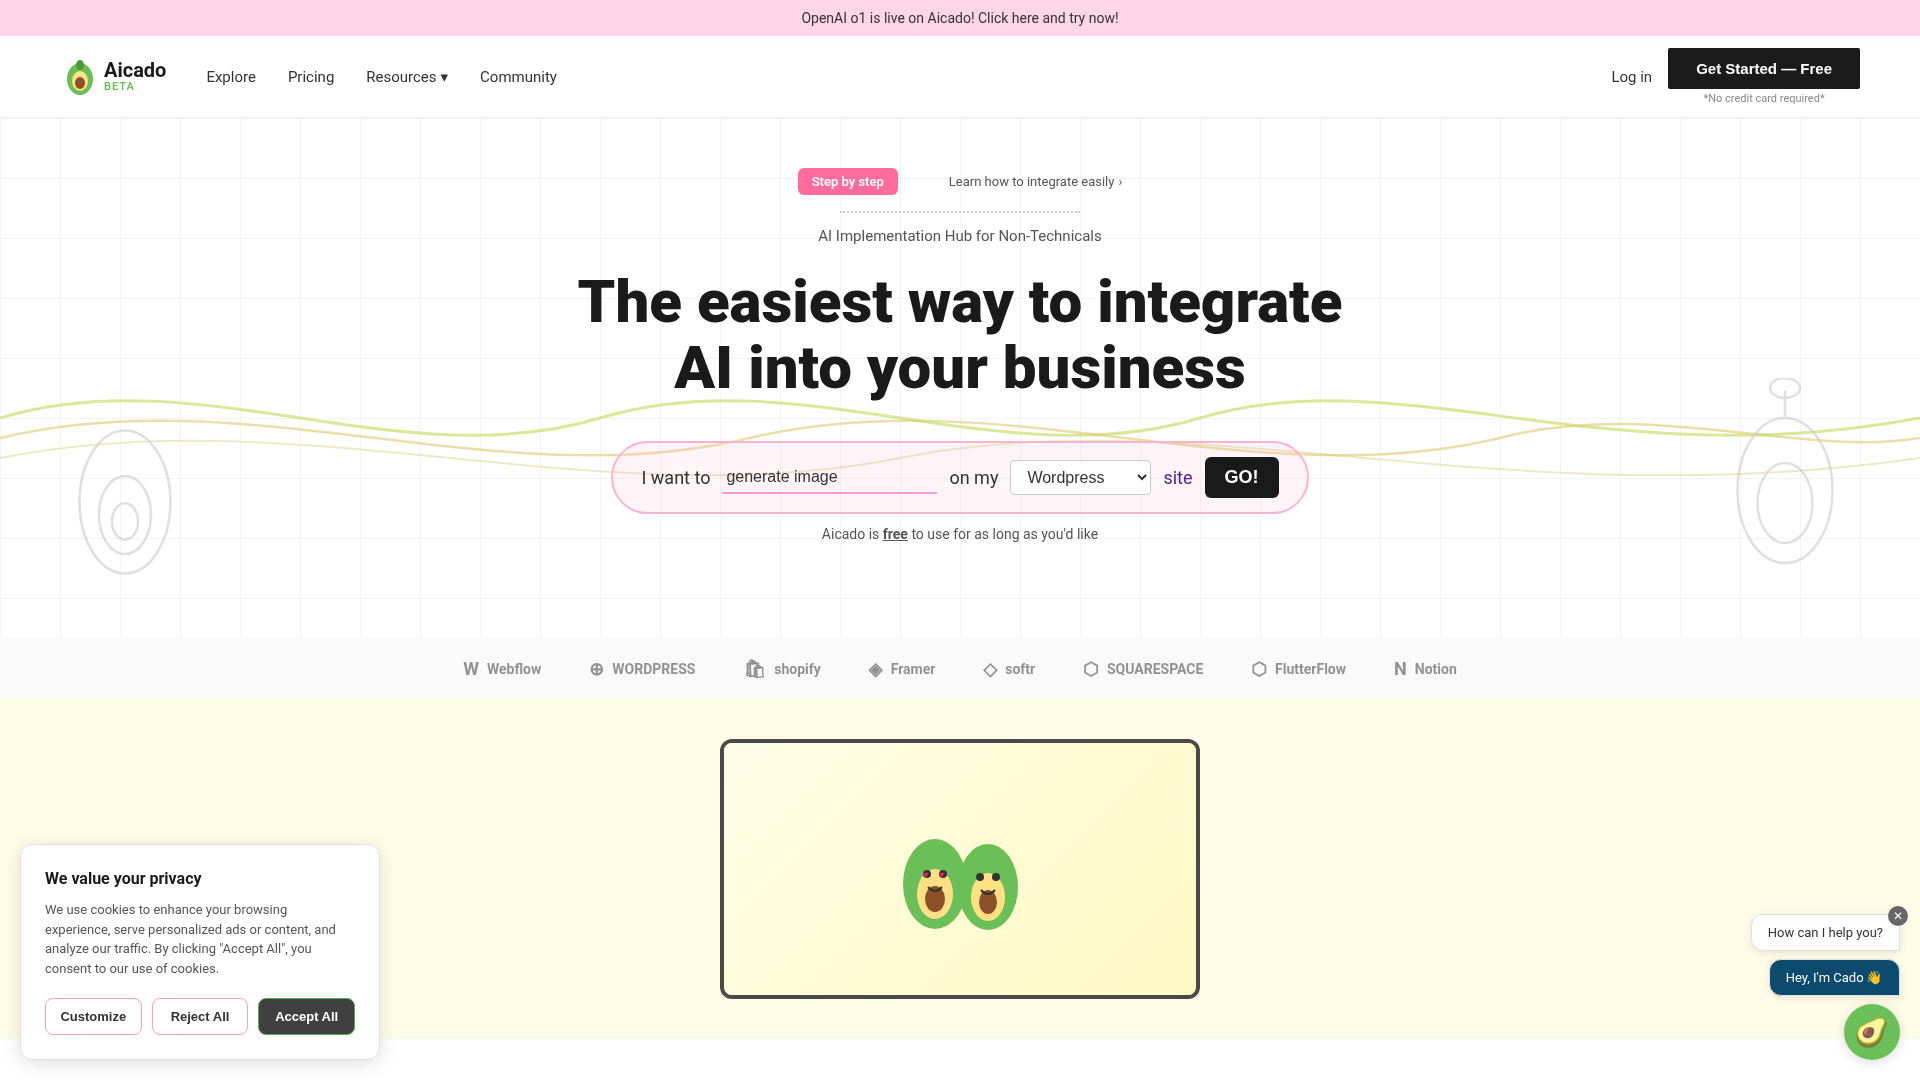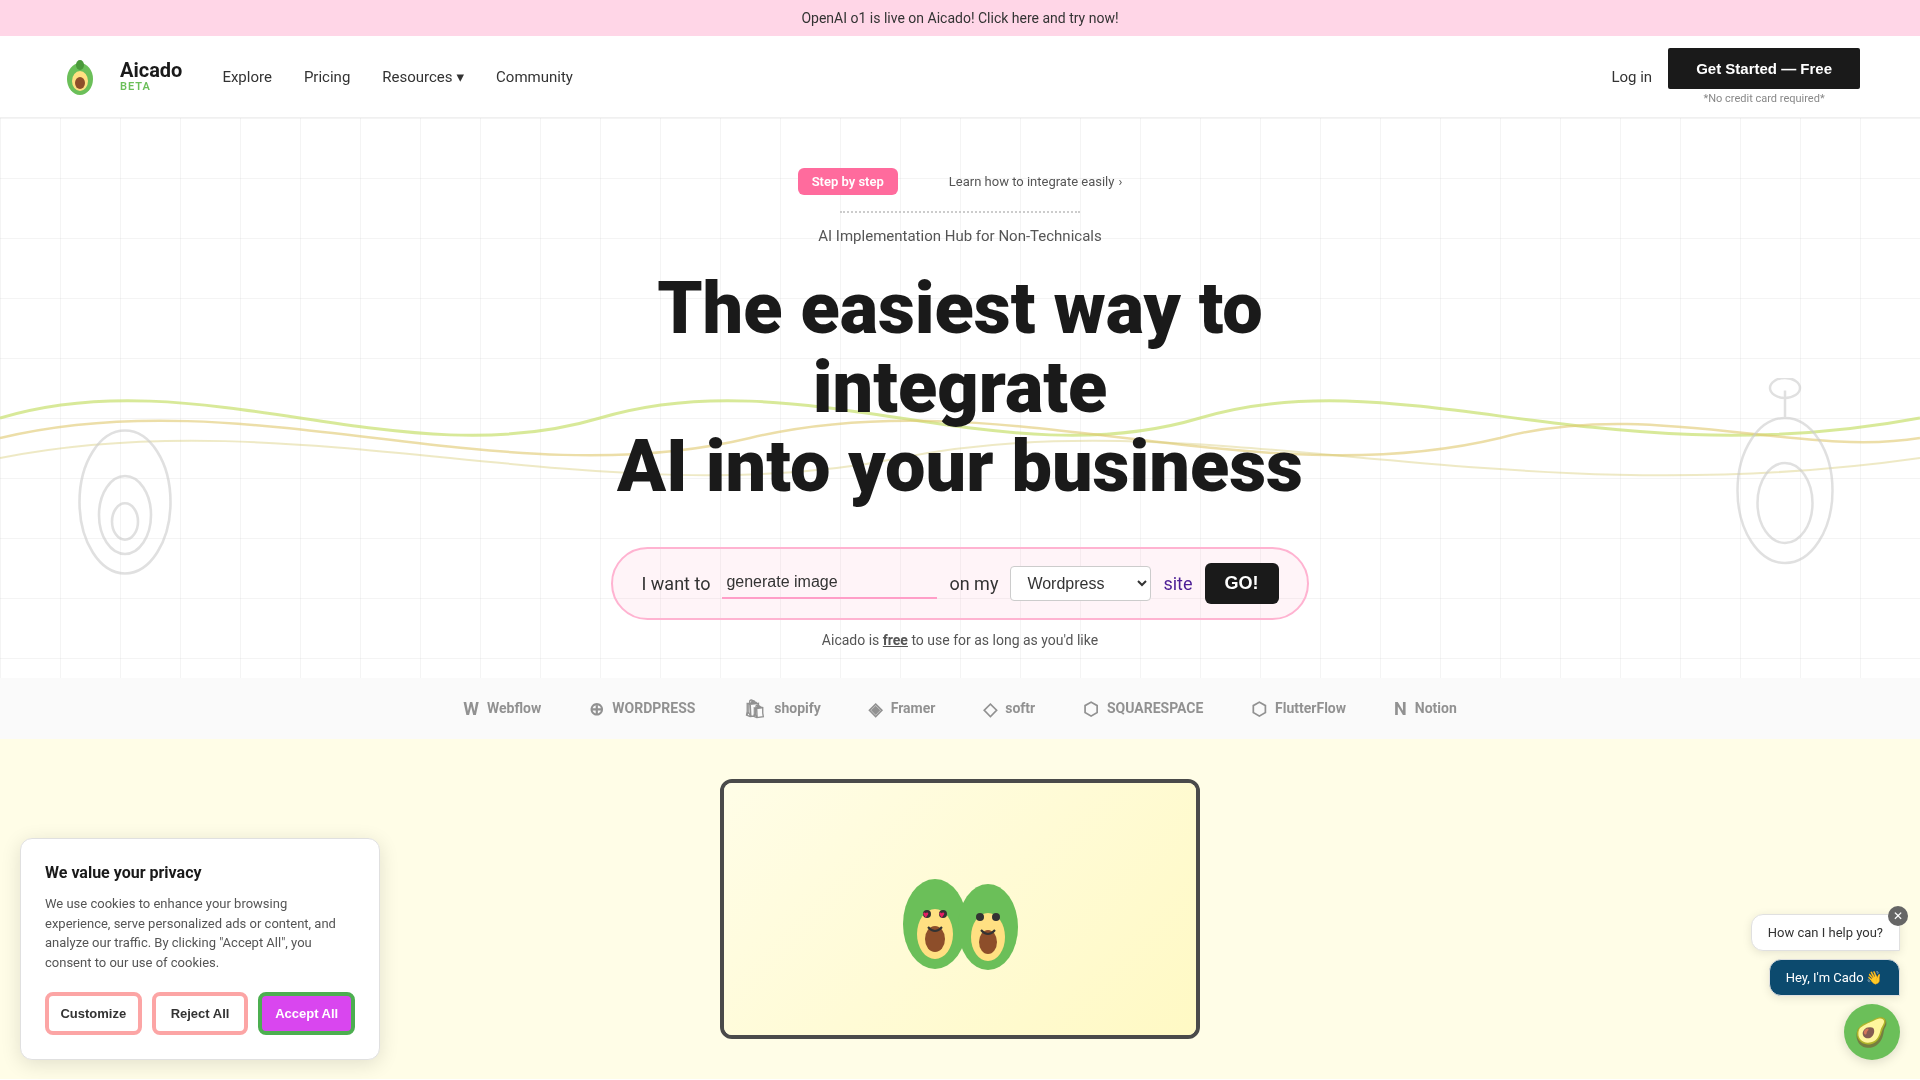--- a/index.html
+++ b/index.html
@@ -28,21 +28,21 @@
       z-index: 100;
     }
     .navbar-left {
       display: flex;
       align-items: center;
       gap: 40px;
     }
     .logo {
       display: flex;
       align-items: center;
-      gap: 20px;
+      gap: 4px;
       text-decoration: none;
     }
     .logo-icon {
       width: 40px;
       height: 40px;
     }
     .logo-text-wrap {
       display: flex;
       flex-direction: column;
       line-height: 1.1;
@@ -156,21 +156,21 @@
     }
     .hero-subtitle {
       font-size: 15px;
       color: #555;
       margin-bottom: 24px;
       position: relative;
       z-index: 1;
     }
 
     .hero-title {
-      font-size: 72px;
+      font-size: 60px;
       font-weight: 900;
       color: #1a1a1a;
       line-height: 1.1;
       margin-bottom: 40px;
       position: relative;
       z-index: 1;
       max-width: 900px;
       margin-left: auto;
       margin-right: auto;
     }
@@ -335,26 +335,26 @@
       display: flex;
       gap: 10px;
     }
     .cookie-btn {
       flex: 1;
       padding: 10px;
       border-radius: 8px;
       font-size: 13px;
       font-weight: 600;
       cursor: pointer;
-      border: 4px solid #fca5a5;
+      border: 1px solid #fca5a5;
       background: #fff;
       color: #333;
     }
     .cookie-btn.accept {
-      background: #d946ef;
+      background: #404040;
       color: #fff;
       border-color: #4caf50;
     }
 
     
     .chat-widget {
       position: fixed;
       bottom: 20px;
       right: 20px;
       z-index: 1000;

